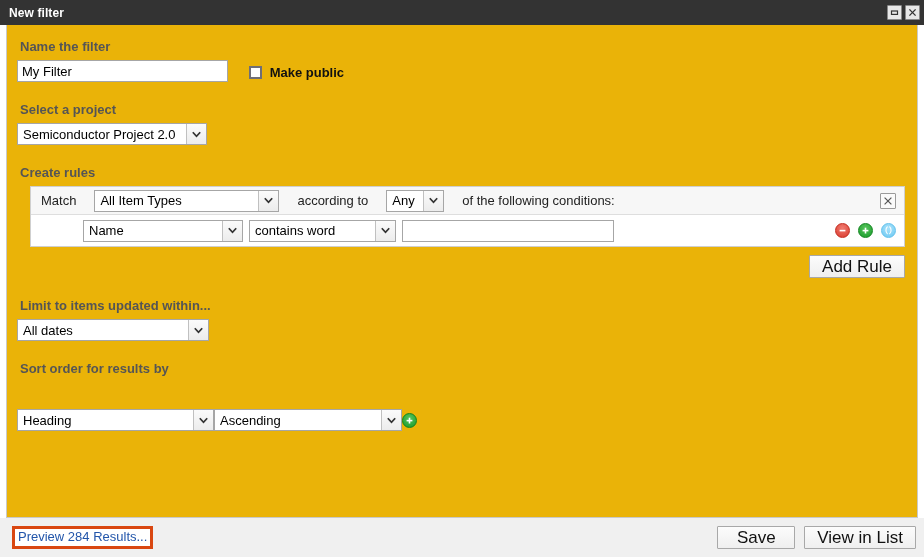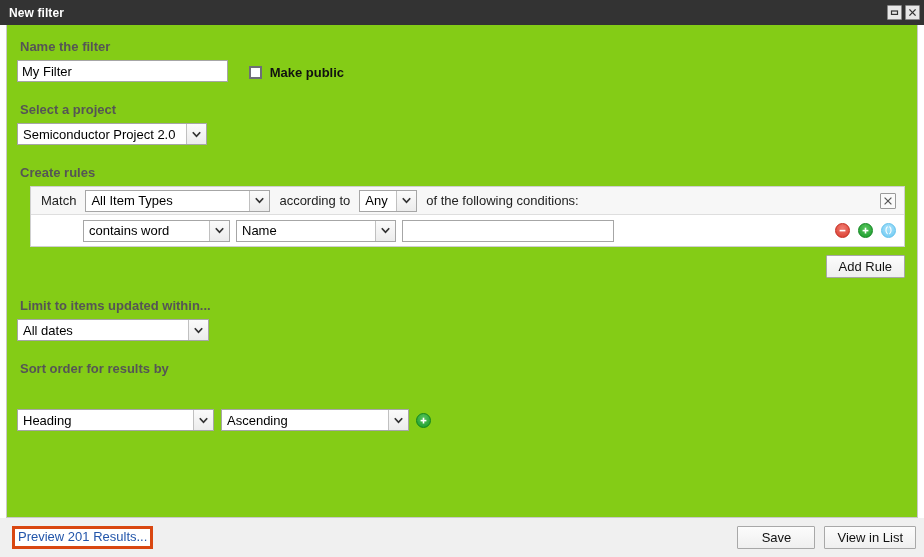--- a/index.html
+++ b/index.html
@@ -58,21 +58,21 @@
     display: flex;
     flex-direction: column;
     box-sizing: border-box;
   }
 
   .content {
     flex: 1 1 auto;
     margin: 0 6px;
     border: 1px solid #c9c9c9;
     border-top: none;
-    background: #84cc16;
+    background: #eab308;
     padding: 14px 10px 0 10px;
     box-sizing: border-box;
     overflow: hidden;
   }
 
   .section-label {
     font-size: 13px;
     font-weight: bold;
     color: #555555;
     margin: 0 0 6px 3px;
@@ -145,21 +145,21 @@
     color: #111;
     font-weight: bold;
   }
 
   .btn {
     min-width: 66px;
     height: 23px;
     border: 1px solid #a8a8a8;
     background: linear-gradient(#fcfcfc, #efefef);
     font-family: "Liberation Sans", sans-serif;
-    font-size: 13px;
+    font-size: 17px;
     color: #111;
     padding: 0 12px;
     box-sizing: border-box;
     cursor: pointer;
     border-radius: 1px;
   }
 
   
   .rules-panel {
     border: 1px solid #cfcfcf;
@@ -168,21 +168,21 @@
     box-sizing: border-box;
   }
   .rules-header {
     background: #f7f7f7;
     border-bottom: 1px solid #dedede;
     height: 28px;
     display: flex;
     align-items: center;
     padding: 0 8px 0 10px;
     box-sizing: border-box;
-    gap: 9px;
+    gap: 18px;
   }
   .rules-header .lbl {
     font-size: 13px;
     color: #222;
     white-space: nowrap;
   }
   .rules-header .spacer { flex: 1 1 auto; }
   .panel-close {
     width: 16px;
     height: 16px;
@@ -239,21 +239,20 @@
   .addrule-row {
     display: flex;
     justify-content: flex-end;
     margin: 8px 2px 0 0;
   }
 
   
   .inline-row {
     display: flex;
     align-items: center;
-    gap: 7px;
     margin-top: 33px;
   }
 
   
   .footer {
     height: 39px;
     flex: 0 0 39px;
     background: #f0f0f0;
     display: flex;
     align-items: center;
@@ -357,30 +356,30 @@
           <span class="spacer"></span>
           <span class="panel-close">
             <svg width="10" height="10" viewBox="0 0 10 10">
                 <line x1="1.6" y1="1.6" x2="8.4" y2="8.4" stroke="#555" stroke-width="1.2"></line>
                 <line x1="8.4" y1="1.6" x2="1.6" y2="8.4" stroke="#555" stroke-width="1.2"></line>
               </svg>
           </span>
         </div>
 
         <div class="rule-row">
-          <div class="select" style="width:147px;">
-            <span class="sel-value">contains word</span>
+          <div class="select" style="width:160px;">
+            <span class="sel-value">Name</span>
             <span class="sel-arrow">
               <svg width="9" height="7" viewBox="0 0 9 7">
                   <path d="M0.8 1.2 L4.5 5.3 L8.2 1.2" fill="none" stroke="#333" stroke-width="1.7"></path>
                 </svg>
             </span>
           </div>
-          <div class="select" style="width:160px;">
-            <span class="sel-value">Name</span>
+          <div class="select" style="width:147px;">
+            <span class="sel-value">contains word</span>
             <span class="sel-arrow">
               <svg width="9" height="7" viewBox="0 0 9 7">
                   <path d="M0.8 1.2 L4.5 5.3 L8.2 1.2" fill="none" stroke="#333" stroke-width="1.7"></path>
                 </svg>
             </span>
           </div>
           <input class="text-input" style="width: 212px;" value="">
           <span class="grow"></span>
           <div class="rule-icons">
             <span class="cicon cicon-remove">
@@ -445,20 +444,20 @@
               <rect x="1.6" y="3.8" width="5.8" height="1.6" fill="#ffffff"></rect>
               <rect x="3.7" y="1.7" width="1.6" height="5.8" fill="#ffffff"></rect>
             </svg>
         </span>
       </div>
     </div>
 
   </div>
 
   <div class="footer">
-    <a class="preview-link" href="#">Preview 201 Results...</a>
+    <a class="preview-link" href="#">Preview 284 Results...</a>
     <div class="footer-buttons">
       <button class="btn">Save</button>
       <button class="btn">View in List</button>
     </div>
   </div>
 
 </div>
 
 </body></html>

